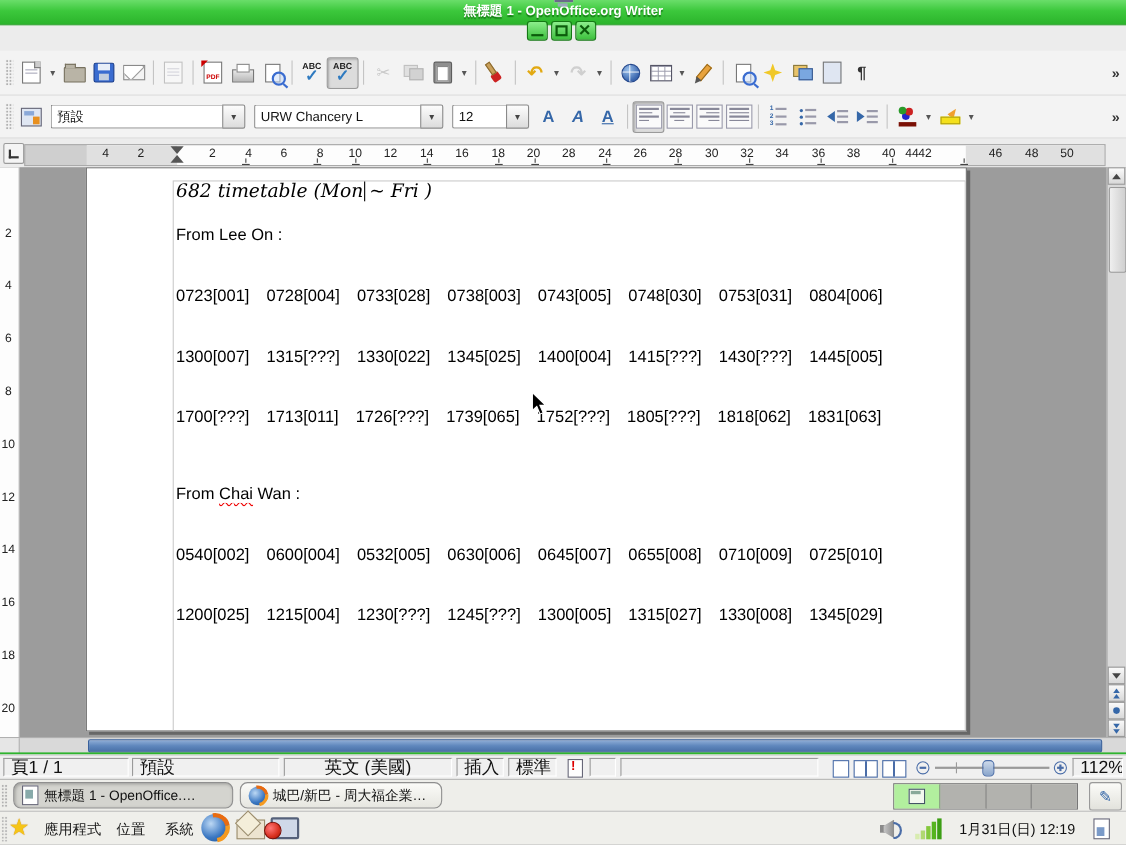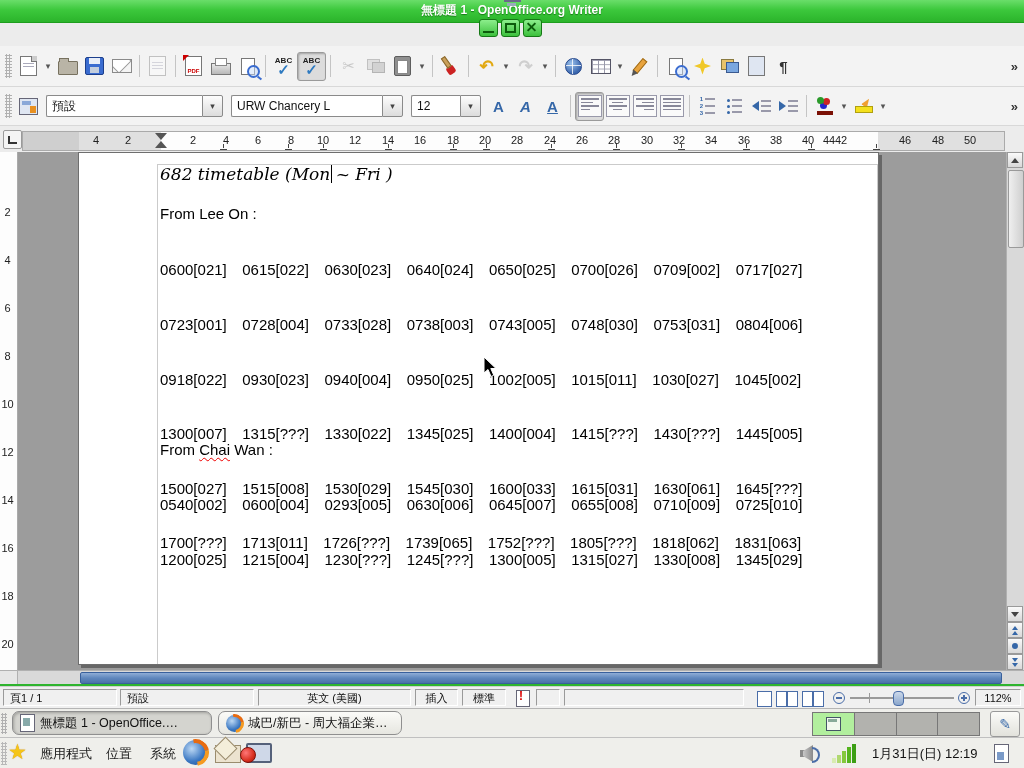--- a/index.html
+++ b/index.html
@@ -160,21 +160,21 @@
   .hscrollband{left:0;top:670px;width:1024px;height:14px;background:#d9d9d9;border-top:1px solid #b0b0b0;}
   .hstub{position:absolute;left:0;top:0;width:17px;height:14px;background:#e6e6e6;border-right:1px solid #b0b0b0;}
   .hthumb{position:absolute;left:80px;top:1px;width:922px;height:12px;border-radius:2px;cursor:grab;
      background:linear-gradient(#8fadd6,#5f87bd 50%,#4a71a8);border:1px solid #38609c;box-sizing:border-box;}
   .greenline{left:0;top:684px;width:1024px;height:2px;background:#2eb42e;}
 
   
   .statusbar{left:0;top:686px;width:1024px;height:22px;background:#f0f0f0;border-top:1px solid #cfcfcf;}
   .sbox{position:absolute;top:2px;height:17px;line-height:17px;box-sizing:border-box;
      border:1px solid;border-color:#9a9a9a #ffffff #ffffff #9a9a9a;background:#f0f0f0;
-     font-size:11px;color:#111;padding:0 6px;overflow:hidden;white-space:nowrap;}
+     font-size:16px;color:#111;padding:0 6px;overflow:hidden;white-space:nowrap;}
   .modicon{position:absolute;top:3px;width:12px;height:15px;background:#fff;border:1px solid #667;}
   .modicon span{position:absolute;left:2px;top:-2px;color:#d00;font-weight:bold;font-size:12px;}
   .viewico{position:absolute;top:4px;width:13px;height:14px;background:#fff;border:1px solid #4a6da8;}
   .viewico.two{width:20px;background:linear-gradient(90deg,#fff 45%,#4a6da8 45%,#4a6da8 55%,#fff 55%);}
   .zoomcircle{position:absolute;top:5px;width:12px;height:12px;border:1px solid #4a6da8;border-radius:50%;
      box-sizing:border-box;display:flex;align-items:center;justify-content:center;cursor:pointer;}
   .zoomcircle i{display:block;width:6px;height:2px;background:#4a6da8;}
   .zoomcircle i.v{position:absolute;width:2px;height:6px;}
   .ztrack{position:absolute;top:10px;width:104px;height:2px;background:#9a9a9a;}
   .ztick{position:absolute;top:6px;width:1px;height:10px;background:#9a9a9a;}
@@ -568,33 +568,30 @@
       <span class="vnum" style="top:438px">18</span>
       <span class="vnum" style="top:486px">20</span>
     </div>
 
     <div class="ab page">
       <div class="tborder"></div>
       <div class="doctitle">682 timetable (Mon ~ Fri )</div>
       <div class="caret"></div>
       <div class="dochead" style="top:52px">From Lee On :</div>
       <div class="docblock" style="top:72px">
-        <div>0600[021]   0615[022]   0630[023]   0640[024]   0650[025]   0700[026]   0709[002]   0717[027]</div>
         <div>0723[001]   0728[004]   0733[028]   0738[003]   0743[005]   0748[030]   0753[031]   0804[006]</div>
-        <div>0918[022]   0930[023]   0940[004]   0950[025]   1002[005]   1015[011]   1030[027]   1045[002]</div>
         <div>1300[007]   1315[???]   1330[022]   1345[025]   1400[004]   1415[???]   1430[???]   1445[005]</div>
-        <div>1500[027]   1515[008]   1530[029]   1545[030]   1600[033]   1615[031]   1630[061]   1645[???]</div>
         <div>1700[???]   1713[011]   1726[???]   1739[065]   1752[???]   1805[???]   1818[062]   1831[063]</div>
         
         
         
       </div>
       <div class="dochead" style="top:288px"><span>From </span><span class="wavy">Chai</span><span> Wan :</span></div>
       <div class="docblock" style="top:307px">
-        <div>0540[002]   0600[004]   0293[005]   0630[006]   0645[007]   0655[008]   0710[009]   0725[010]</div>
+        <div>0540[002]   0600[004]   0532[005]   0630[006]   0645[007]   0655[008]   0710[009]   0725[010]</div>
         <div>1200[025]   1215[004]   1230[???]   1245[???]   1300[005]   1315[027]   1330[008]   1345[029]</div>
         
         
         
         
         
         
         
       </div>
     </div>

